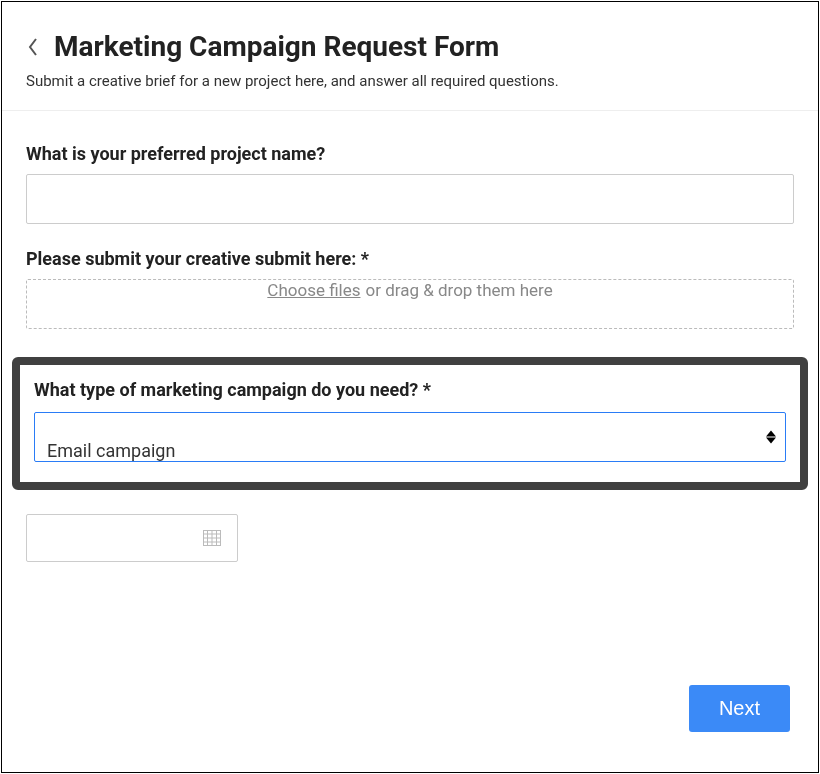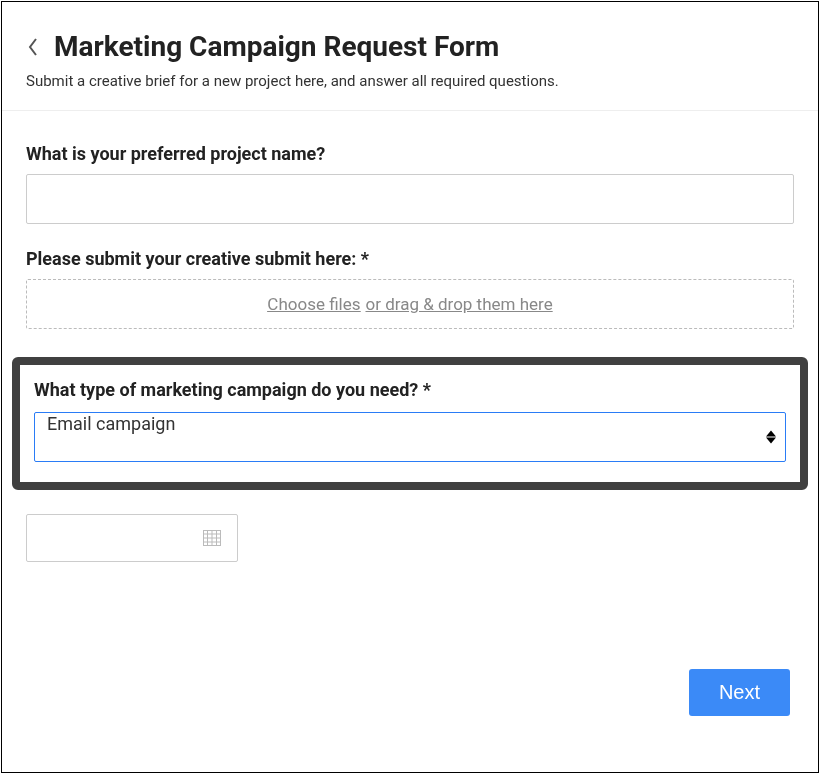--- a/index.html
+++ b/index.html
@@ -76,27 +76,25 @@
       padding: 0 12px;
       font-size: 16px;
       background: #fff;
     }
     .dropzone {
       width: 100%;
       height: 50px;
       border: 1px dashed #bbb;
       border-radius: 2px;
       display: flex;
-      align-items: center;
       justify-content: center;
       color: #888;
       font-size: 17px;
       cursor: pointer;
       background: #fff;
-      text-decoration: underline;
     }
     .dropzone .choose {
       text-decoration: underline;
       margin-right: 5px;
     }
     .highlight-box {
       position: relative;
       border: 8px solid #404040;
       border-radius: 6px;
       padding: 14px 14px 20px 14px;
@@ -114,21 +112,21 @@
     .select-field {
       width: 100%;
       height: 50px;
       border: 1px solid #2a7cf6;
       border-radius: 2px;
       padding: 0 36px 0 12px;
       font-size: 18px;
       color: #333;
       background: #fff;
       display: flex;
-      align-items: flex-start;
+      align-items: flex-end;
       cursor: pointer;
     }
     .select-arrows {
       position: absolute;
       right: 10px;
       top: 50%;
       transform: translateY(-50%);
       display: flex;
       flex-direction: column;
       gap: 1px;
@@ -166,21 +164,21 @@
       color: #bbb;
     }
     .date-input .calendar-icon svg {
       width: 18px;
       height: 16px;
       display: block;
     }
     .footer {
       position: absolute;
       right: 28px;
-      bottom: 56px;
+      bottom: 40px;
     }
     .next-button {
       background: #3b8af7;
       color: #fff;
       border: none;
       border-radius: 3px;
       font-size: 20px;
       padding: 12px 30px;
       cursor: pointer;
     }

